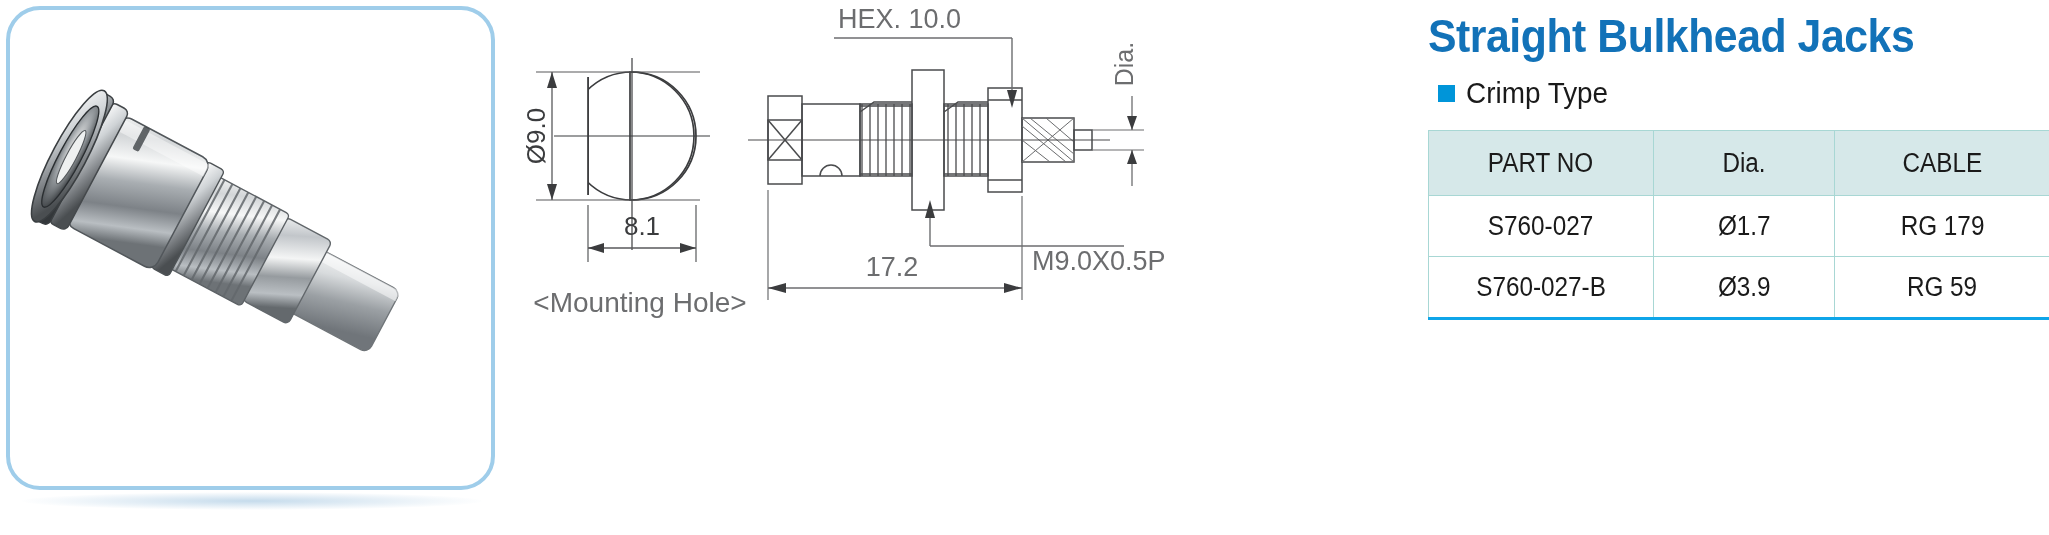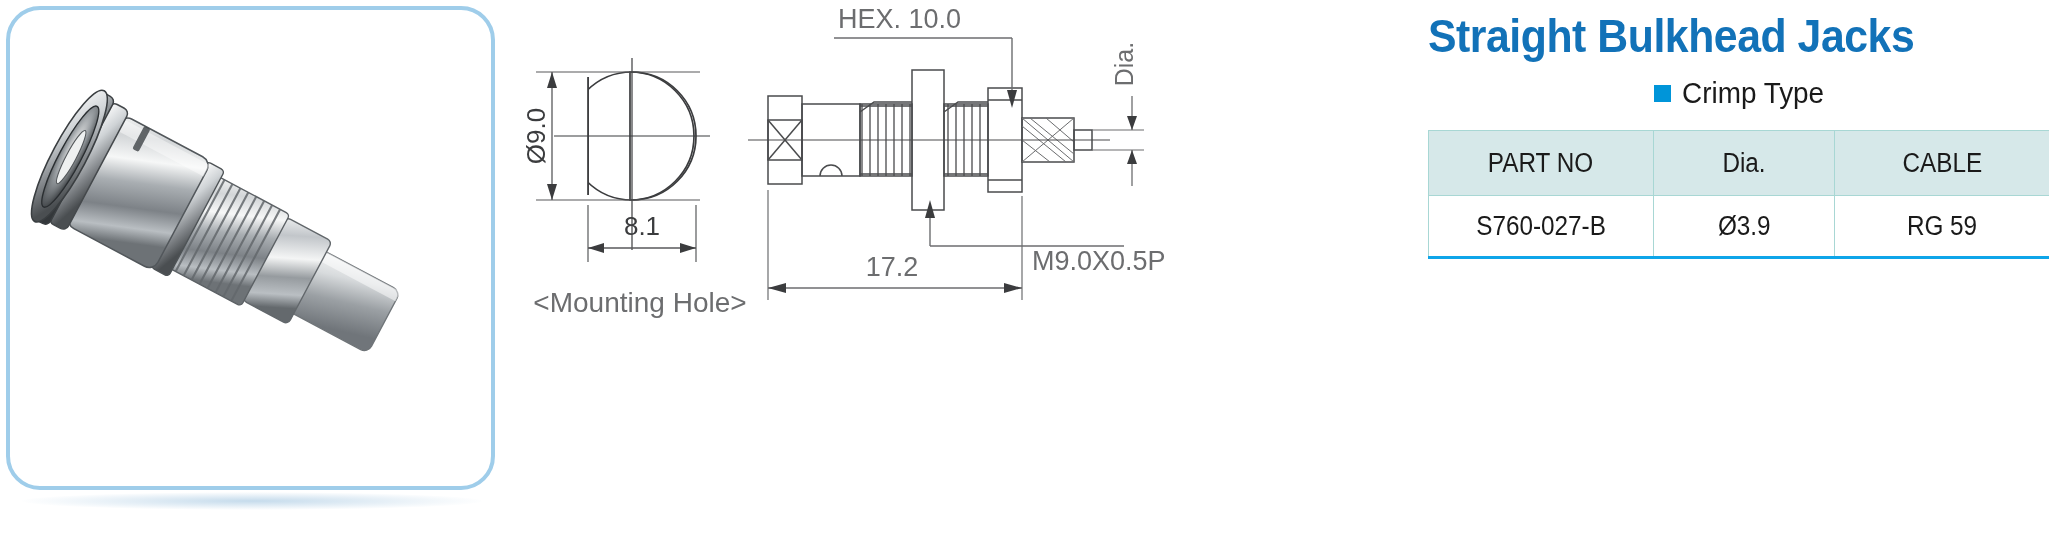--- a/index.html
+++ b/index.html
@@ -67,21 +67,20 @@
     line-height: 1.05;
     margin: 4px 0 0 6px;
     white-space: nowrap;
     transform: scaleX(0.93);
     transform-origin: left center;
   }
   #subtitle-row {
     display: flex;
     align-items: center;
     margin: 16px 0 0 16px;
-    justify-content: center;
   }
   #subtitle-bullet {
     width: 17px;
     height: 17px;
     background: #0095d9;
     margin-right: 11px;
     flex: none;
   }
   #subtitle-text {
     font-size: 30px;
@@ -325,20 +324,31 @@
           <span class="cell-txt">Dia.</span>
         </th>
         <th class="col-cable">
           <span class="cell-txt">CABLE</span>
         </th>
       </tr>
     </thead>
     <tbody>
       <tr>
         <td>
+          <span class="cell-txt">S760-027</span>
+        </td>
+        <td>
+          <span class="cell-txt">Ø1.7</span>
+        </td>
+        <td>
+          <span class="cell-txt">RG 179</span>
+        </td>
+      </tr>
+      <tr>
+        <td>
           <span class="cell-txt">S760-027-B</span>
         </td>
         <td>
           <span class="cell-txt">Ø3.9</span>
         </td>
         <td>
           <span class="cell-txt">RG 59</span>
         </td>
       </tr>
     </tbody>

